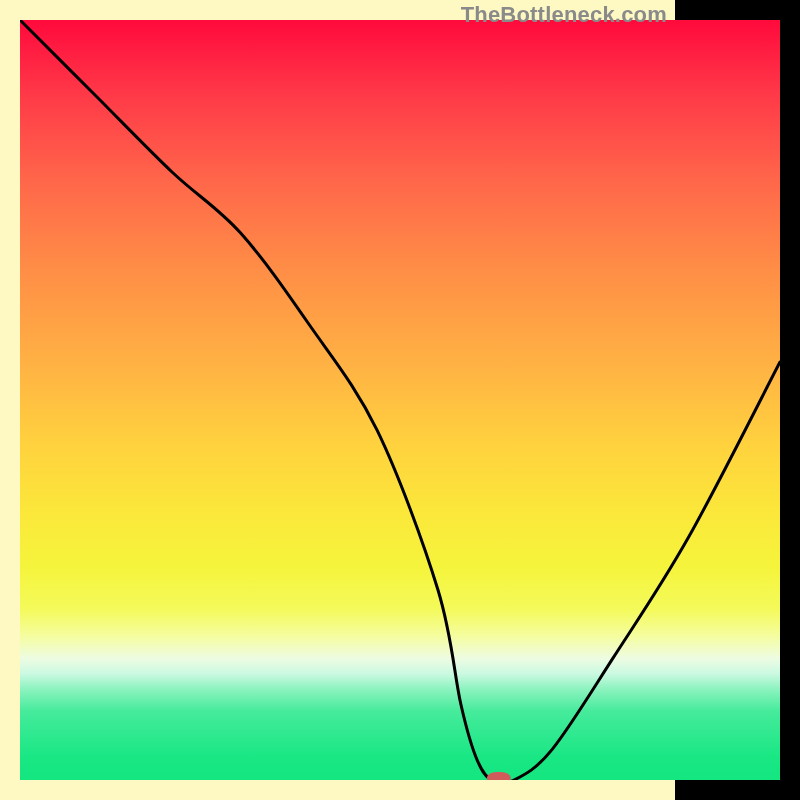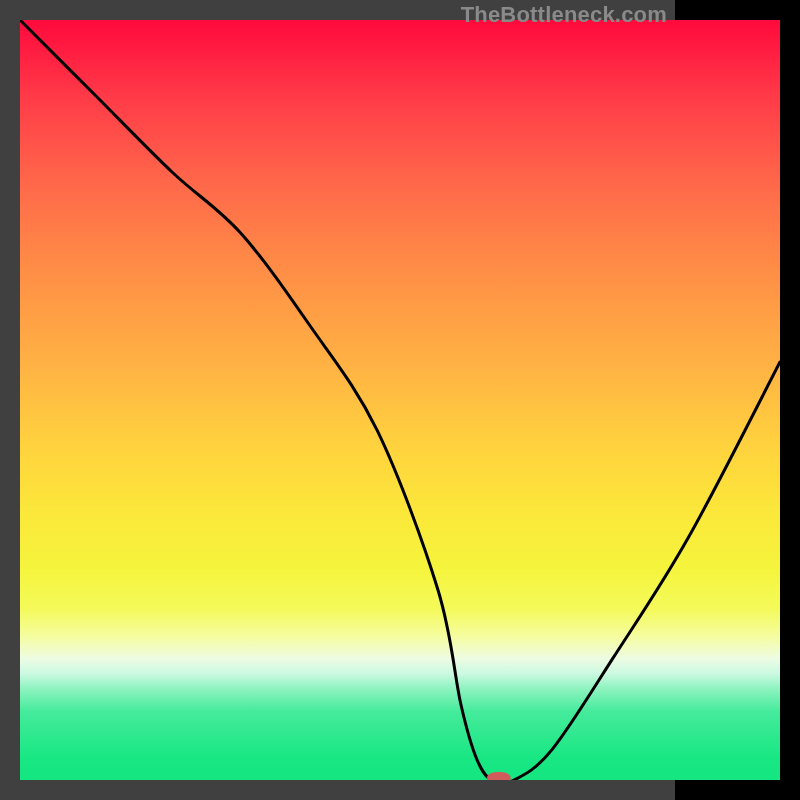--- a/index.html
+++ b/index.html
@@ -7,21 +7,21 @@
     padding: 0;
     width: 800px;
     height: 800px;
     background: #000;
     overflow: hidden;
   }
   .chart-container {
     position: relative;
     width: 675px;
     height: 800px;
-    background: #404040;
+    background: #fef9c3;
     text-decoration: underline;
   }
   .plot-area {
     position: absolute;
     left: 20px;
     top: 20px;
     width: 760px;
     height: 760px;
     background: linear-gradient(to bottom,
       #ff0a3c 0%,

